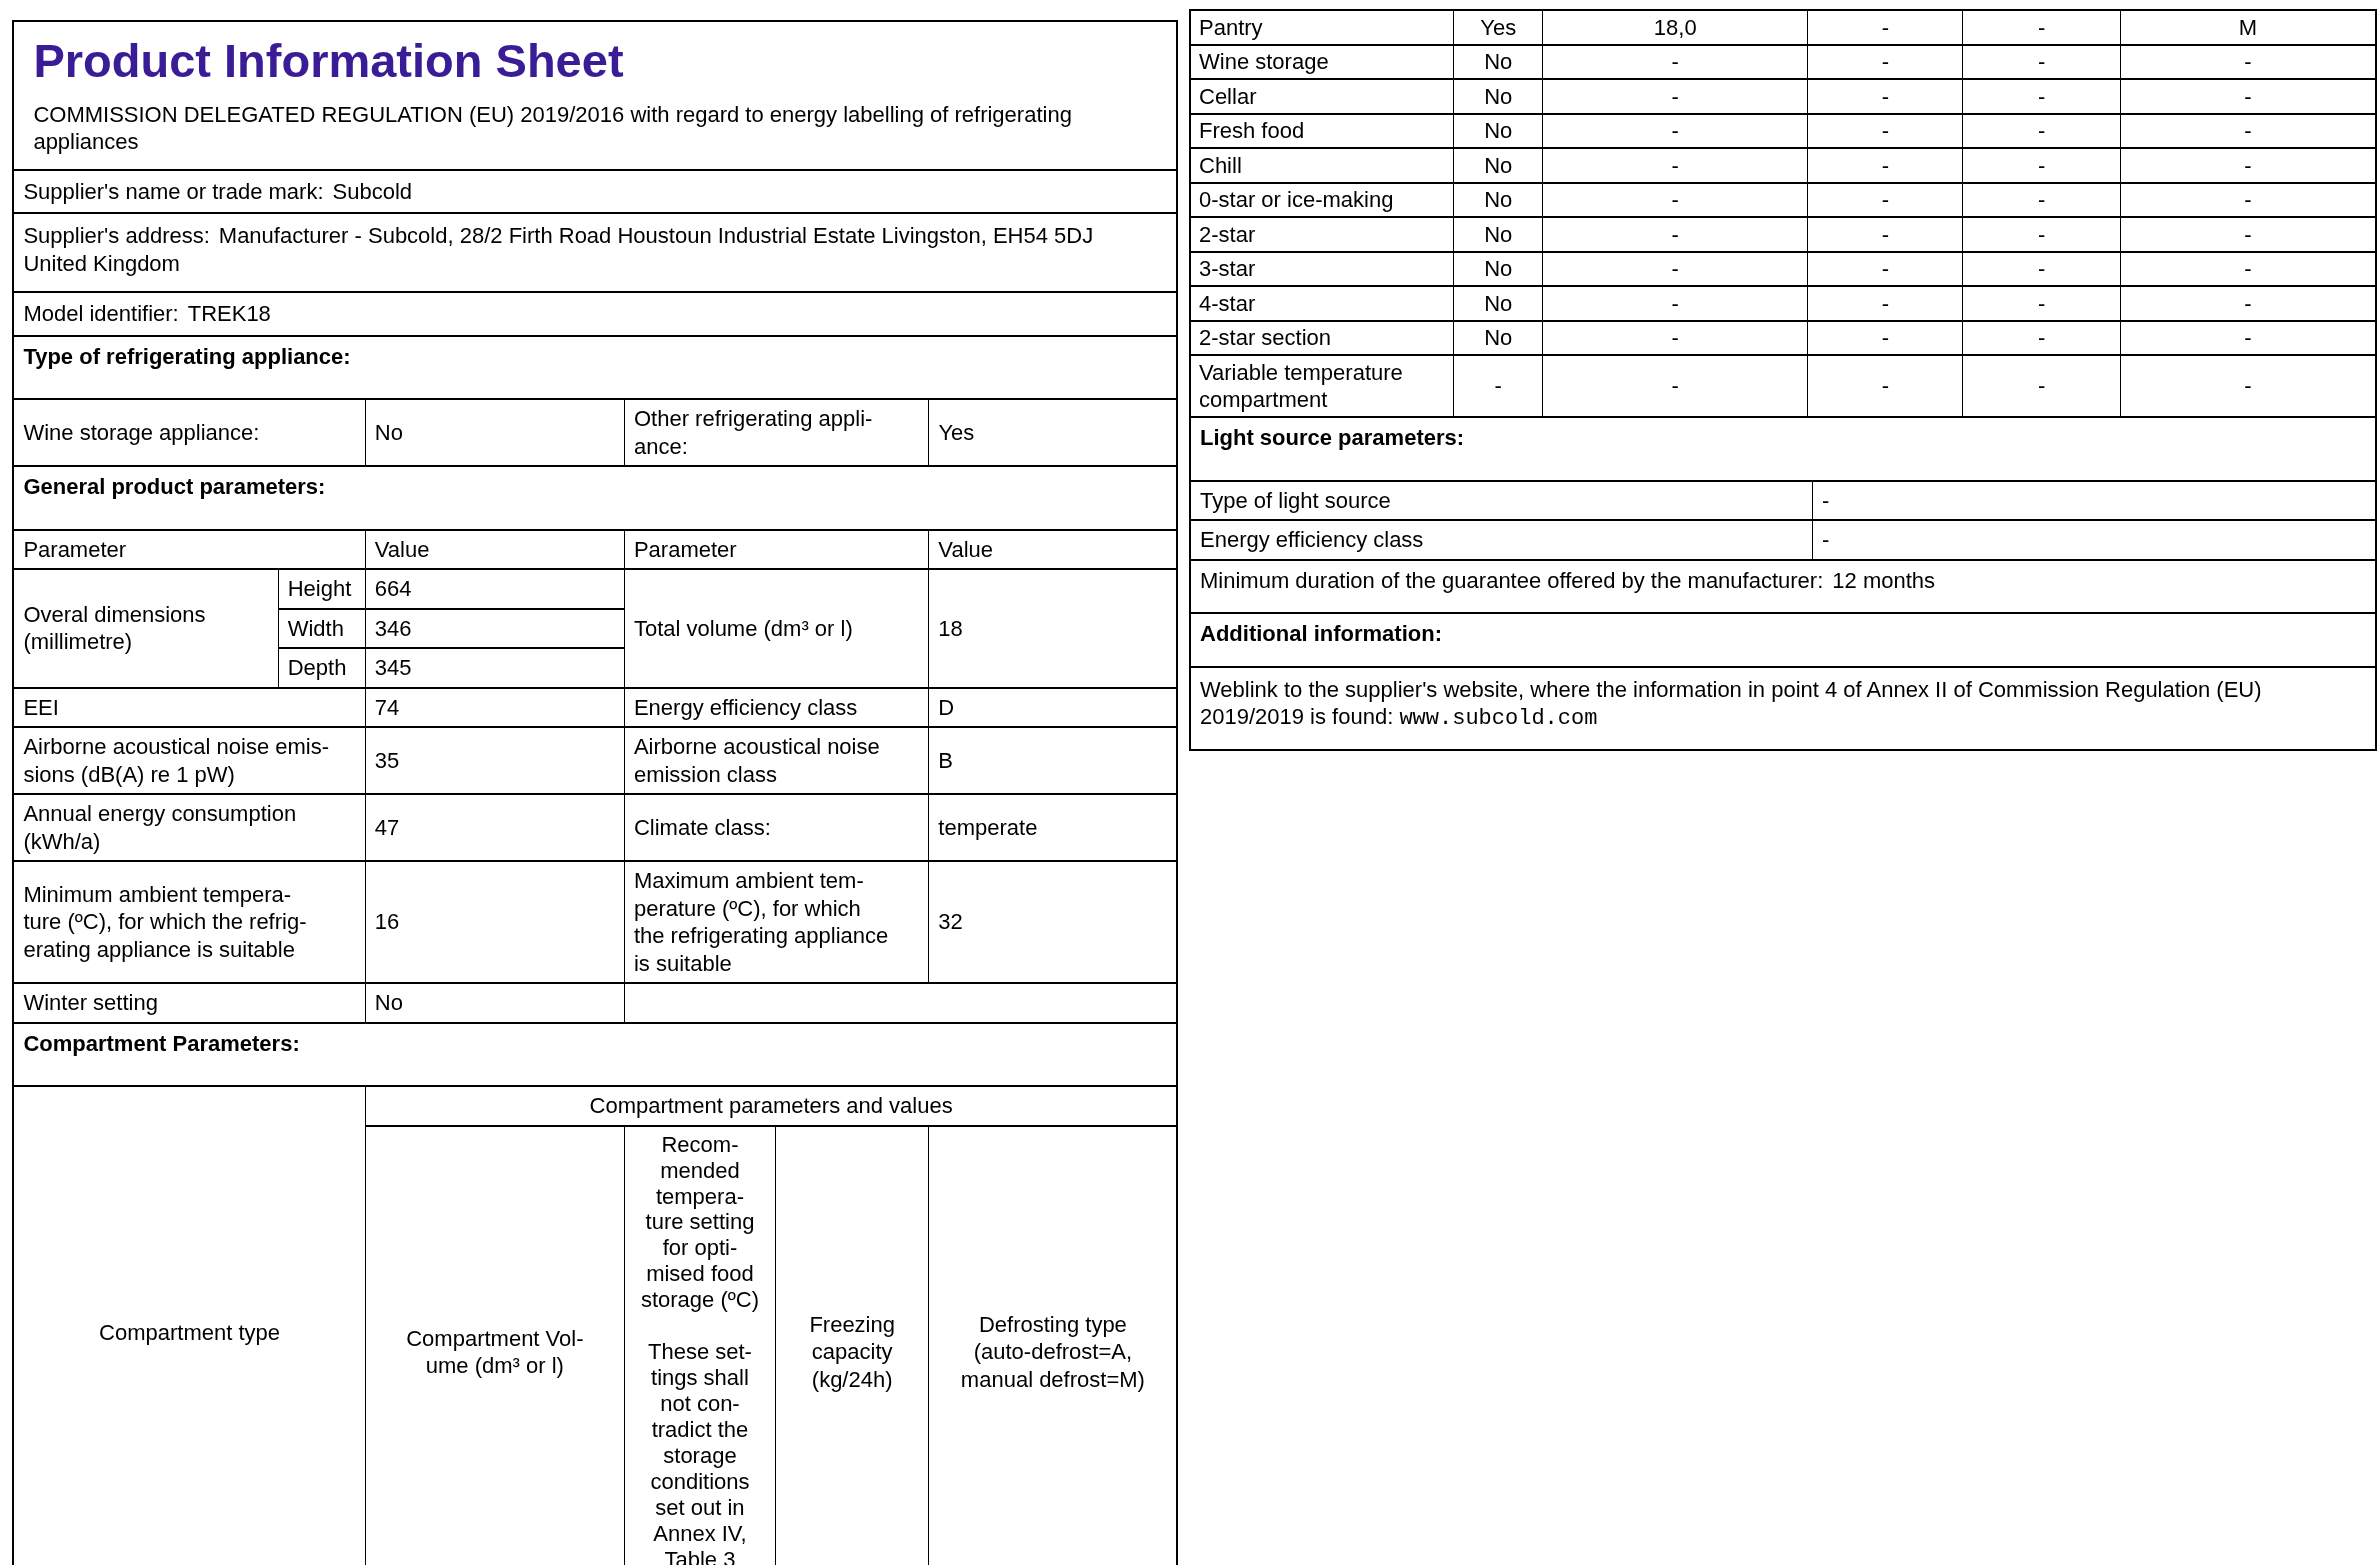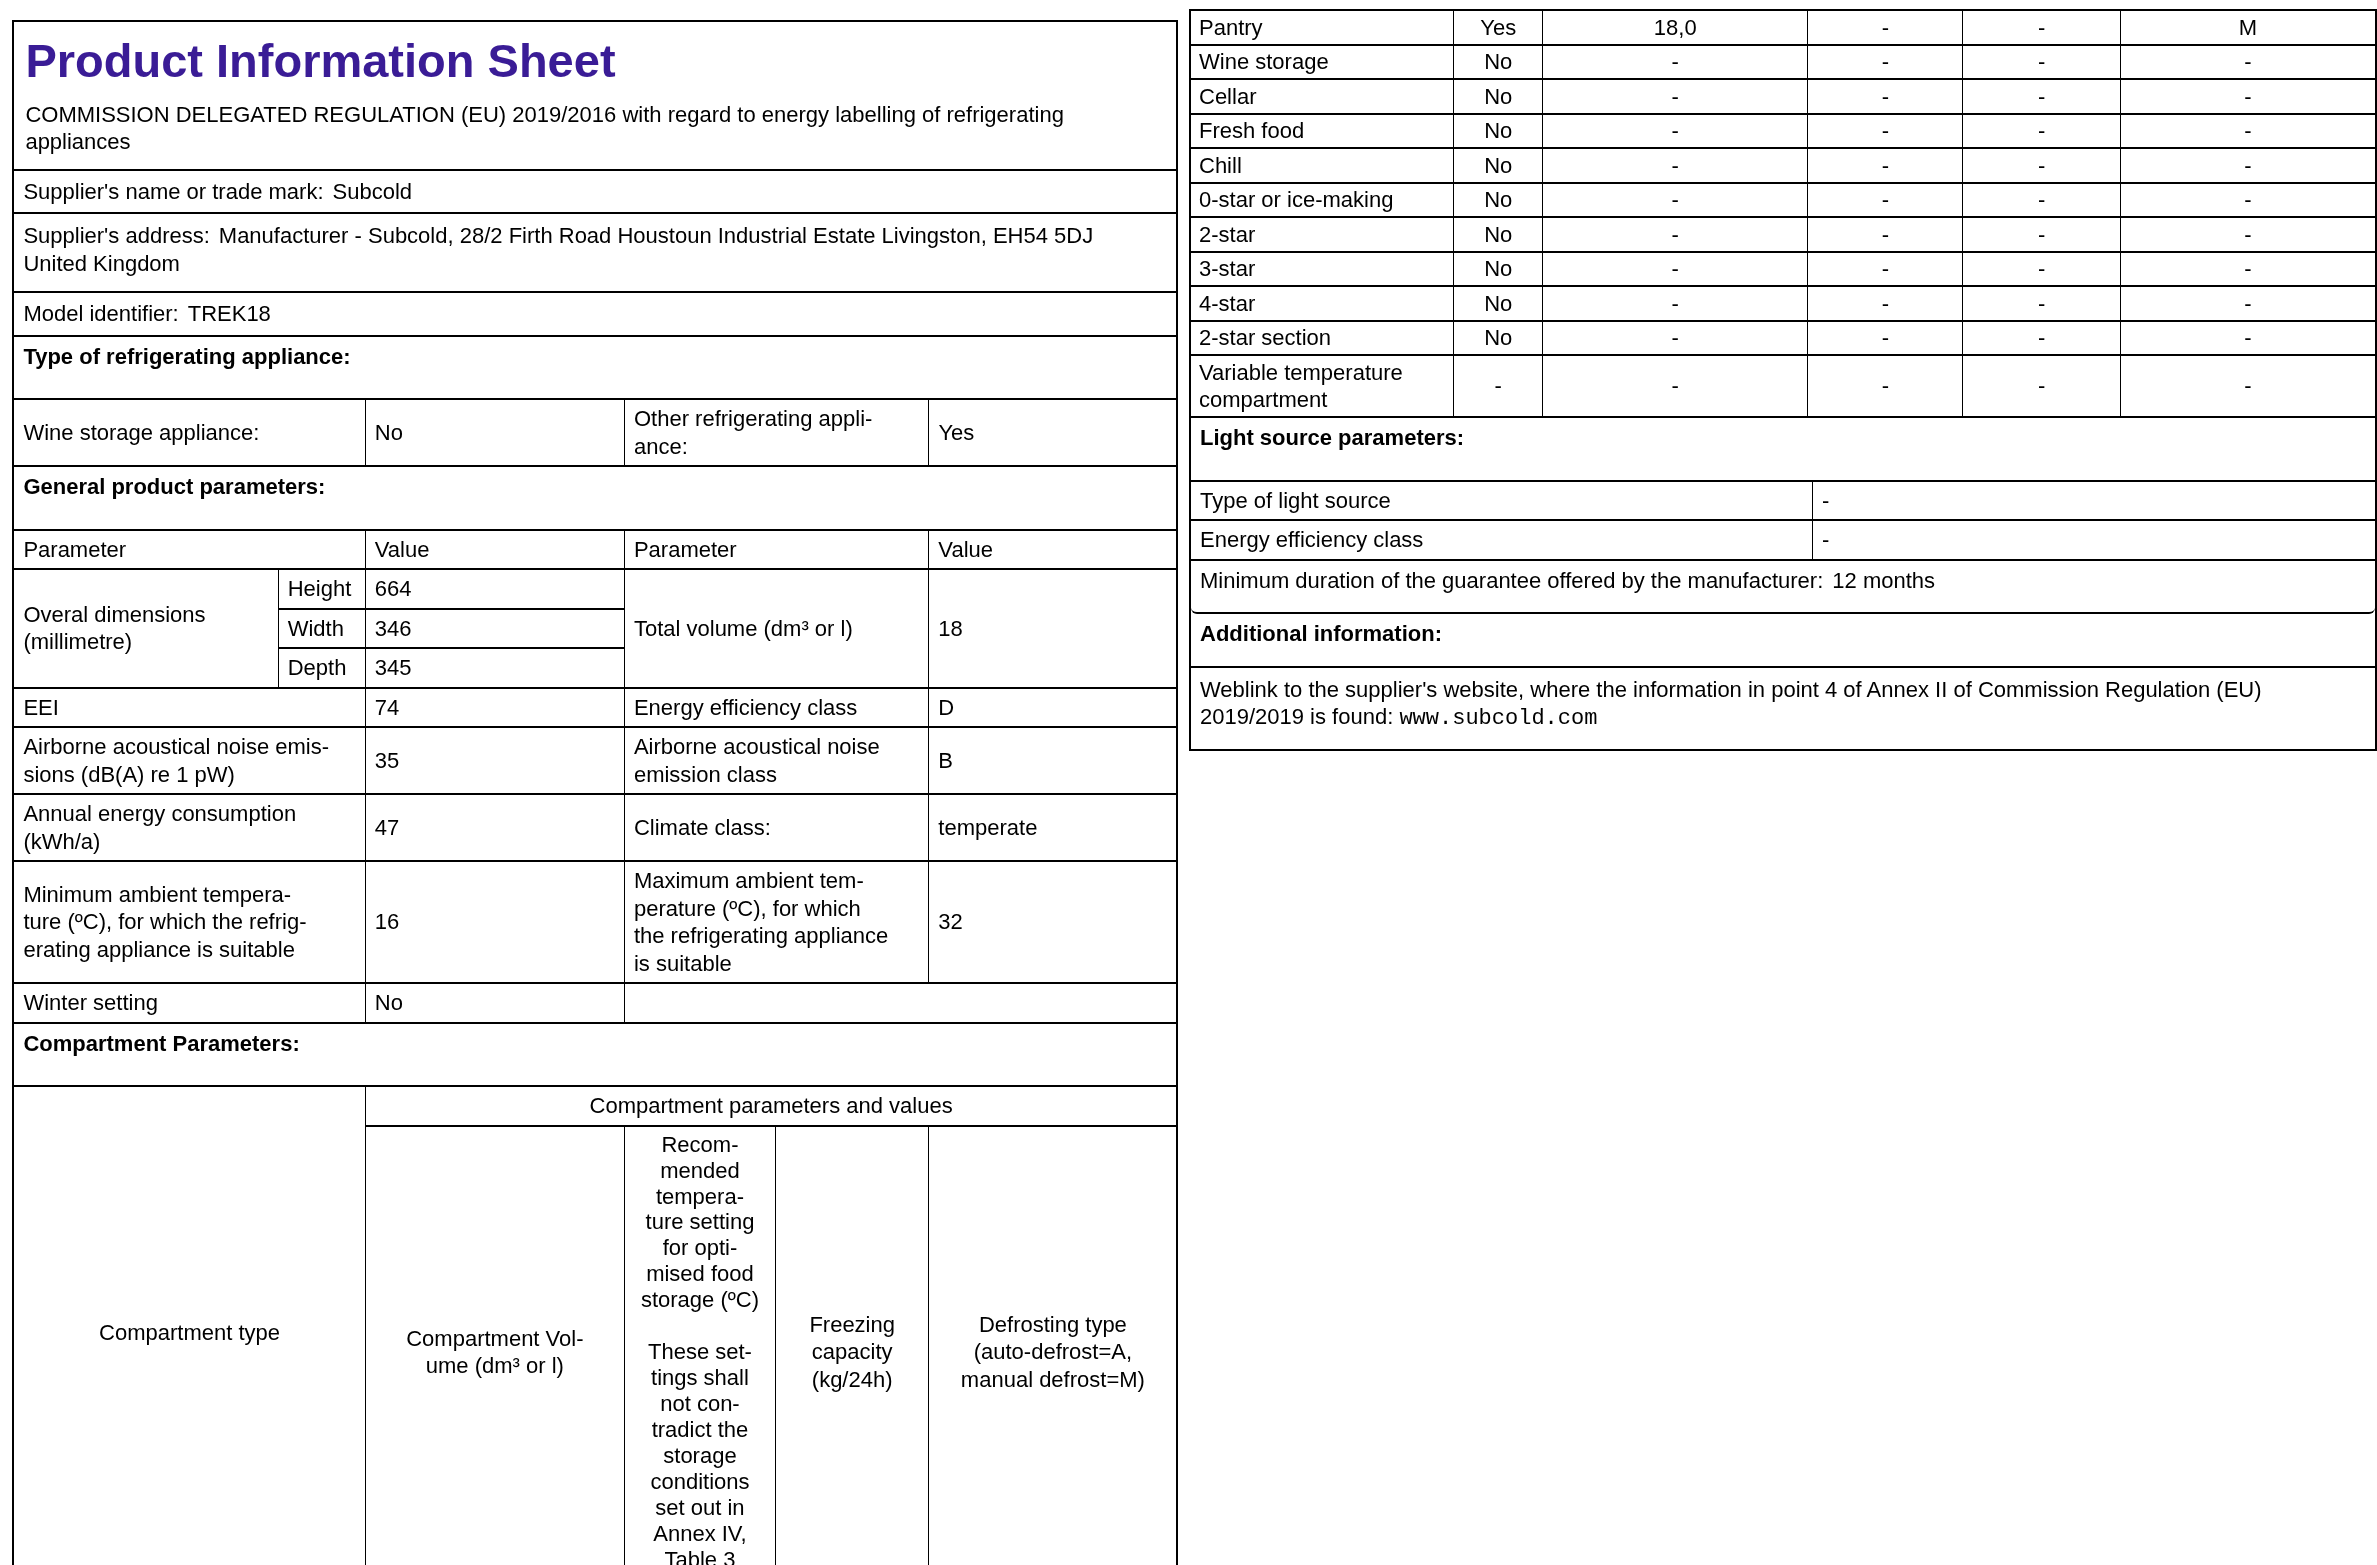--- a/index.html
+++ b/index.html
@@ -9,30 +9,30 @@
     font-family:"Liberation Sans","DejaVu Sans",sans-serif;
     font-size:22px; line-height:1.25;
   }
   .page { position:absolute; border:2px solid #000; background:#fff; }
   #pageL { left:12.4px;  top:20px; width:1162px; }
   #pageR { left:1189px; top:9px; width:1184px; }
 
   .block { border-bottom:2px solid #000; }
   .page .block:last-child { border-bottom:none; }
 
-  .title-block { padding:13px 11px 13px; }
+  .title-block { padding:13px 19px 13px; }
   .title-block h1 { margin:0; font-size:47px; line-height:1.12; font-weight:bold; }
   .title-block p { margin:13px 0 0 0; white-space:pre-line; }
 
   .kv { padding:7px 9px; }
   .kv p, .hd p, .wb p { margin:0; white-space:pre-line; }
   .kv .b, .hd .b { font-weight:normal; margin-right:9px; }
   .addr { padding:8px 9px 14px; }
   .hd { padding:6px 9px 28px; font-weight:bold; }
-  .hd.mix { font-weight:normal;border-radius:6px; }
+  .hd.mix { font-weight:normal; }
   .pad-lg { padding-bottom:18px; }
   .wb { padding:8px 9px 16px; }
   .wb .u { margin-left:0;font-family:Liberation Mono, monospace; }
 
   table { width:100%; border-collapse:collapse; border:hidden; table-layout:fixed; }
   td {
     border:1.5px solid #000; border-top-width:2px; border-bottom-width:2px;
     padding:5px 9px; vertical-align:middle;
     white-space:pre-line; word-wrap:break-word;
   }

